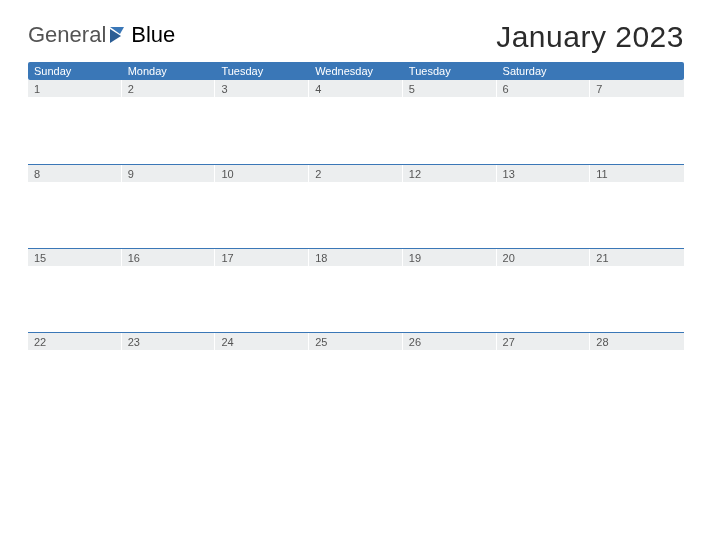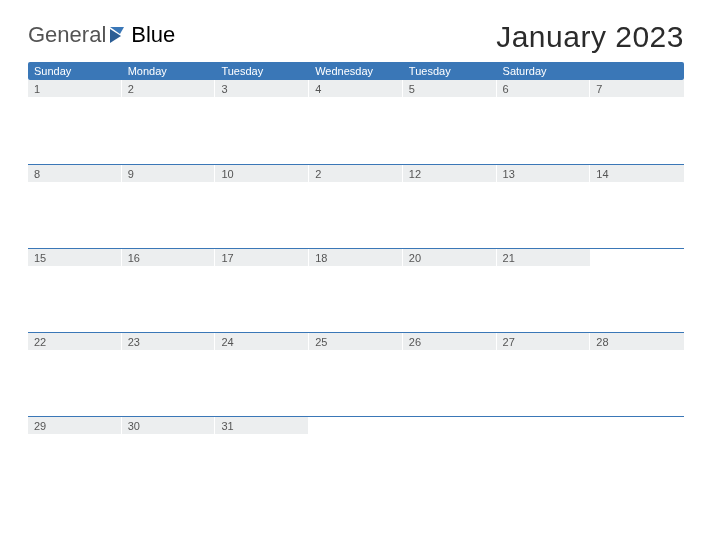--- a/index.html
+++ b/index.html
@@ -104,42 +104,34 @@
         <div class="cell">6</div>
         <div class="cell">7</div>
       </div>
       <div class="week">
         <div class="cell">8</div>
         <div class="cell">9</div>
         <div class="cell">10</div>
         <div class="cell">2</div>
         <div class="cell">12</div>
         <div class="cell">13</div>
-        <div class="cell">14</div>
+        <div class="cell">11</div>
       </div>
       <div class="week">
         <div class="cell">15</div>
         <div class="cell">16</div>
         <div class="cell">17</div>
         <div class="cell">18</div>
+        <div class="cell">19</div>
         <div class="cell">20</div>
         <div class="cell">21</div>
       </div>
       <div class="week">
         <div class="cell">22</div>
         <div class="cell">23</div>
         <div class="cell">24</div>
         <div class="cell">25</div>
         <div class="cell">26</div>
         <div class="cell">27</div>
         <div class="cell">28</div>
       </div>
-      <div class="week">
-        <div class="cell">29</div>
-        <div class="cell">30</div>
-        <div class="cell">31</div>
-        <div class="cell empty"></div>
-        <div class="cell empty"></div>
-        <div class="cell empty"></div>
-        <div class="cell empty"></div>
-      </div>
     </div>
 </div>
 
 </body></html>

